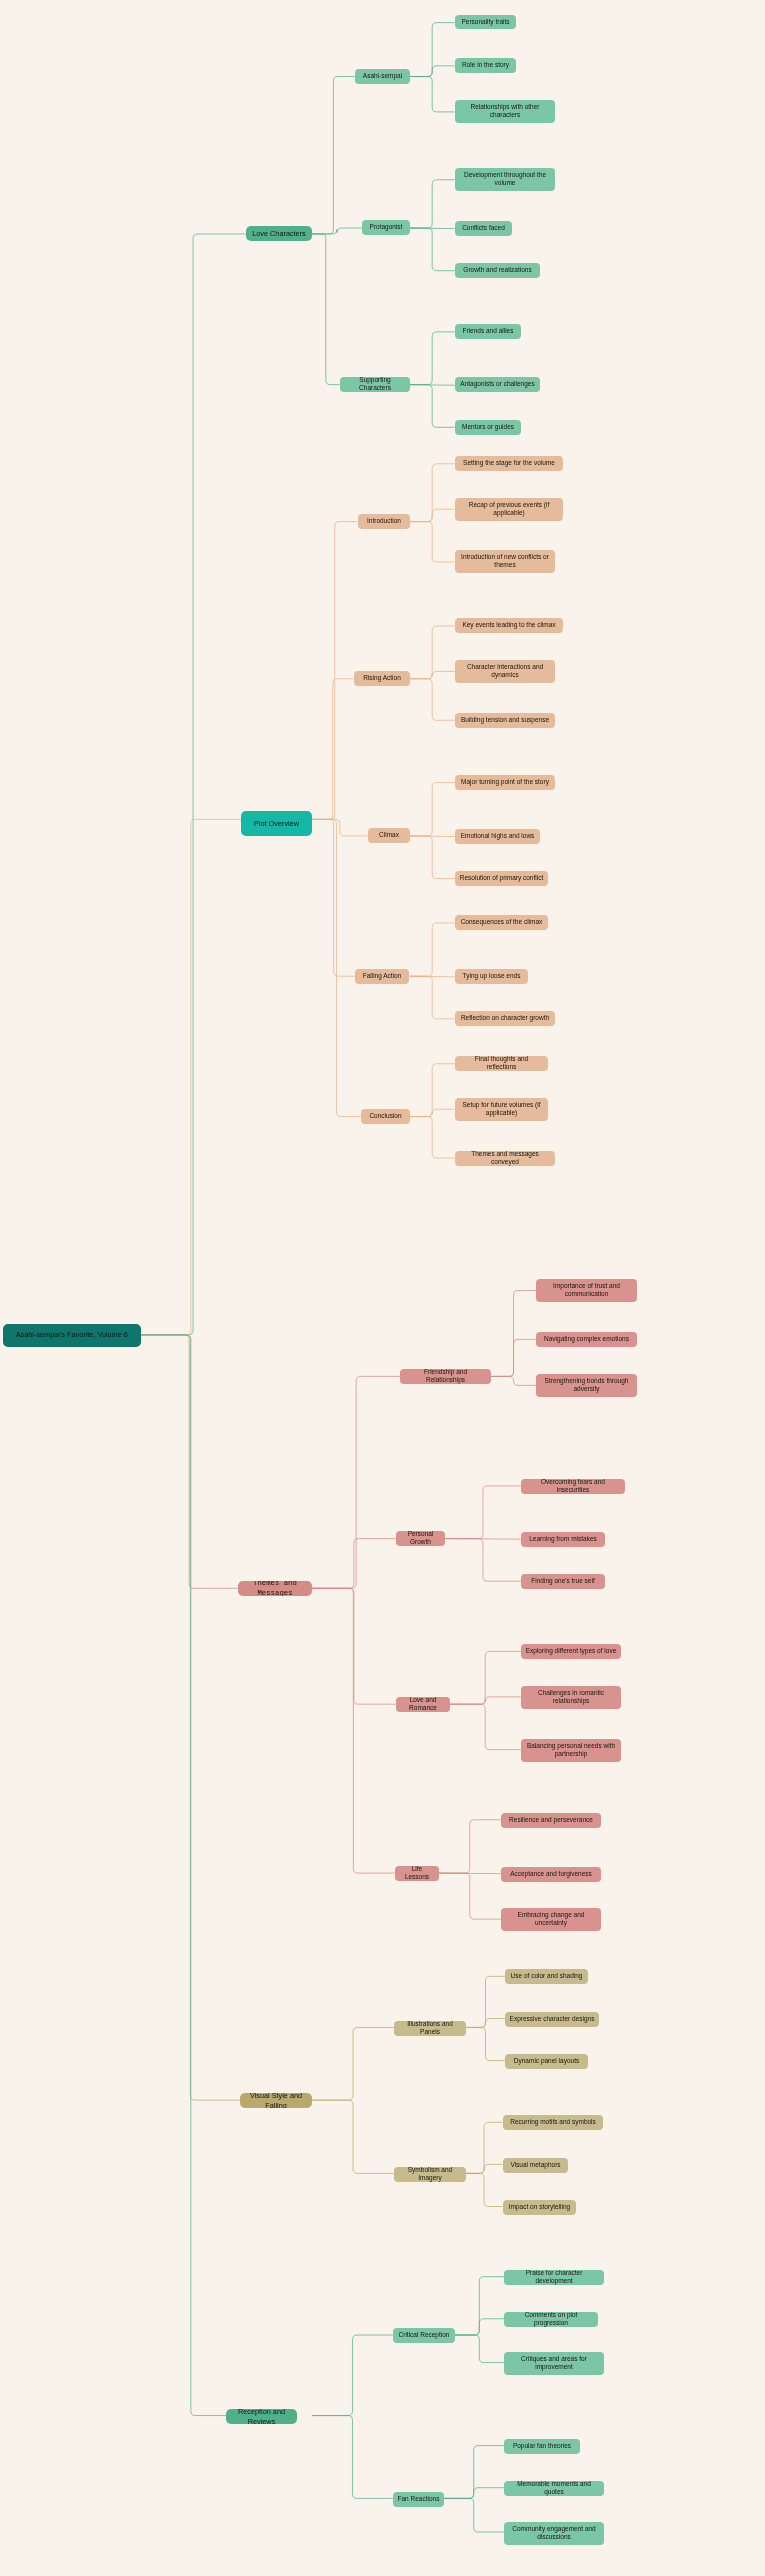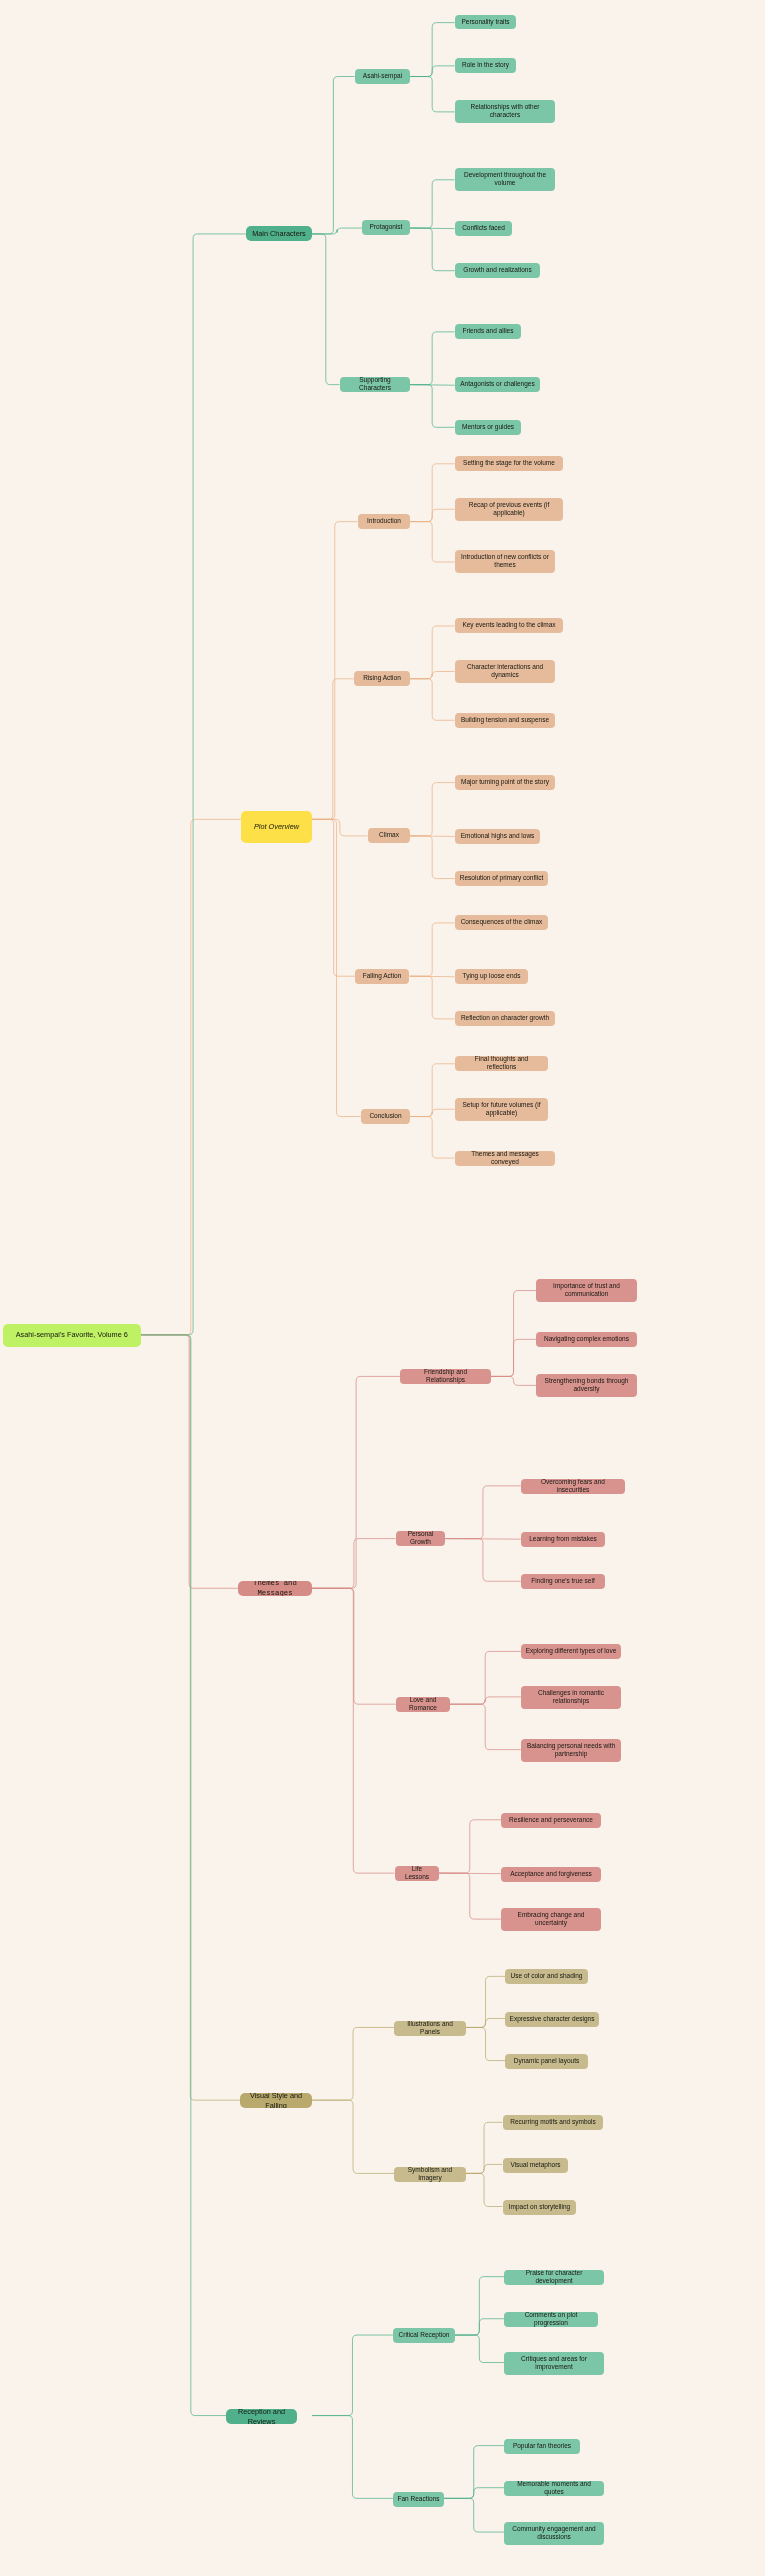--- a/index.html
+++ b/index.html
@@ -108,25 +108,25 @@
       <path d="M556,4302.5 L620,4302.5 Q628,4302.5 628,4294.5 L628,4167 Q628,4159 636,4159 L700,4159" fill="none" stroke="#4fb08b" stroke-width="1.3"></path>
       <path d="M810,4159 L846,4159 Q854,4159 854,4151 L854,4063 Q854,4055 862,4055 L898,4055" fill="none" stroke="#4fb08b" stroke-width="1.3"></path>
       <path d="M810,4159 L846,4159 Q854,4159 854,4151 L854,4138 Q854,4130 862,4130 L898,4130" fill="none" stroke="#4fb08b" stroke-width="1.3"></path>
       <path d="M810,4159 L846,4159 Q854,4159 854,4167 L854,4200 Q854,4208 862,4208 L898,4208" fill="none" stroke="#4fb08b" stroke-width="1.3"></path>
       <path d="M556,4302.5 L620,4302.5 Q628,4302.5 628,4310.5 L628,4442 Q628,4450 636,4450 L700,4450" fill="none" stroke="#4fb08b" stroke-width="1.3"></path>
       <path d="M790,4450 L836,4450 Q844,4450 844,4442 L844,4364 Q844,4356 852,4356 L898,4356" fill="none" stroke="#4fb08b" stroke-width="1.3"></path>
       <path d="M790,4450 L836,4450 Q844,4450 844,4442 L844,4439 Q844,4431 852,4431 L898,4431" fill="none" stroke="#4fb08b" stroke-width="1.3"></path>
       <path d="M790,4450 L836,4450 Q844,4450 844,4458 L844,4502 Q844,4510 852,4510 L898,4510" fill="none" stroke="#4fb08b" stroke-width="1.3"></path>
     </svg>
   <div id="node-layer">
-      <div class="node lvl1" style="left: 2.8px; top: 1324px; width: 138px; height: 22.5px; background: #bef264;">
+      <div class="node lvl1" style="left: 2.8px; top: 1324px; width: 138px; height: 22.5px; background: #0f766e;">
         <span>Asahi-sempai's Favorite, Volume 6</span>
       </div>
       <div class="node lvl1" style="left: 246px; top: 226px; width: 66px; height: 15px; background: rgb(79, 176, 139);">
-        <span>Main Characters</span>
+        <span>Love Characters</span>
       </div>
       <div class="node lvl2" style="left: 355px; top: 69px; width: 55px; height: 14.6px; background: rgb(124, 198, 168);">
         <span>Asahi-sempai</span>
       </div>
       <div class="node lvl3" style="left: 455px; top: 14.6px; width: 61px; height: 14.6px; background: rgb(124, 198, 168);">
         <span>Personality traits</span>
       </div>
       <div class="node lvl3" style="left: 455px; top: 58px; width: 61px; height: 14.6px; background: rgb(124, 198, 168);">
         <span>Role in the story</span>
       </div>
@@ -150,21 +150,21 @@
       </div>
       <div class="node lvl3" style="left: 455px; top: 324px; width: 66px; height: 14.6px; background: rgb(124, 198, 168);">
         <span>Friends and allies</span>
       </div>
       <div class="node lvl3" style="left: 455px; top: 377px; width: 85px; height: 14.6px; background: rgb(124, 198, 168);">
         <span>Antagonists or challenges</span>
       </div>
       <div class="node lvl3" style="left: 455px; top: 420px; width: 66px; height: 14.6px; background: rgb(124, 198, 168);">
         <span>Mentors or guides</span>
       </div>
-      <div class="node lvl1" style="left: 241px; top: 811px; width: 71px; height: 32px; background: #fde047; font-style: italic;">
+      <div class="node lvl1" style="left: 241px; top: 811px; width: 71px; height: 25px; background: #14b8a6;">
         <span>Plot Overview</span>
       </div>
       <div class="node lvl2" style="left: 358px; top: 514px; width: 52px; height: 14.6px; background: rgb(229, 187, 155);">
         <span>Introduction</span>
       </div>
       <div class="node lvl3" style="left: 455px; top: 456px; width: 108px; height: 14.6px; background: rgb(229, 187, 155);">
         <span>Setting the stage for the volume</span>
       </div>
       <div class="node lvl3" style="left: 455px; top: 498px; width: 108px; height: 22.5px; background: rgb(229, 187, 155);">
         <span>Recap of previous events (if applicable)</span>

